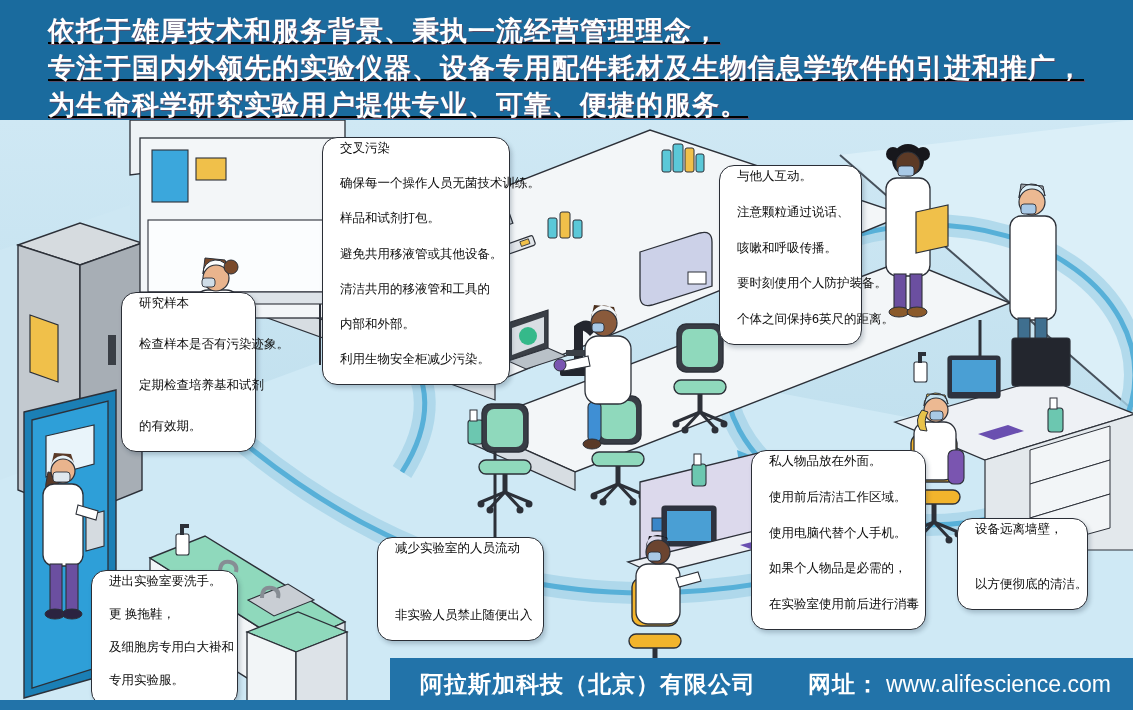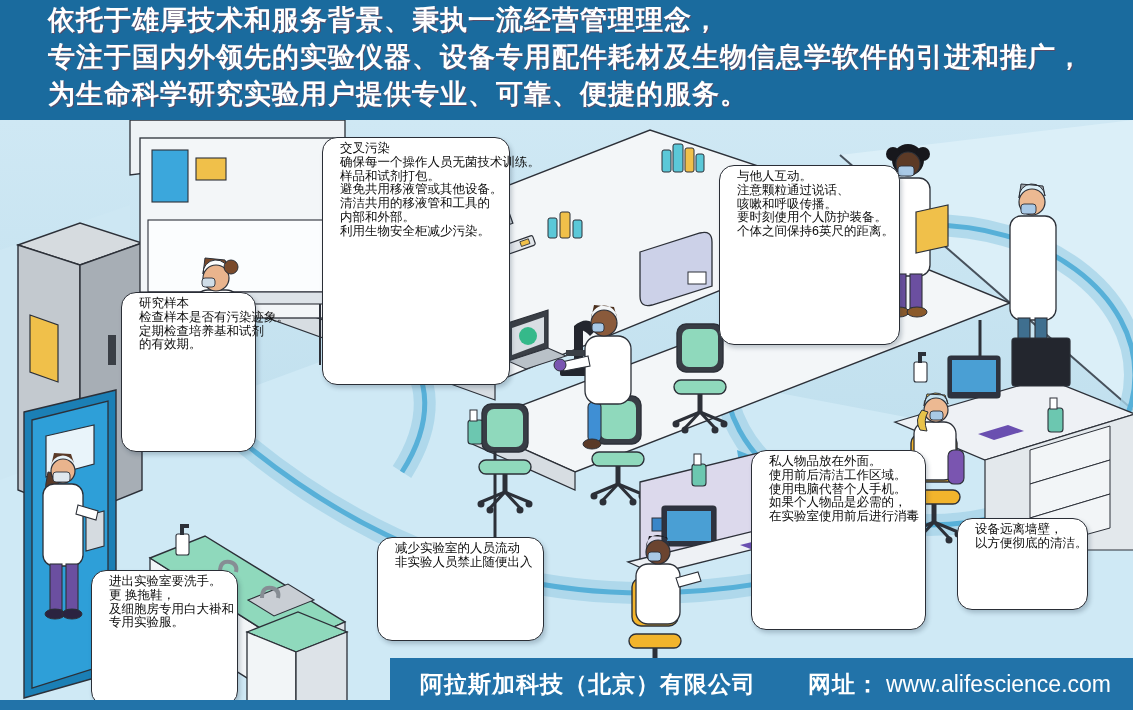--- a/index.html
+++ b/index.html
@@ -1,32 +1,32 @@
 <!DOCTYPE html>
 <html><head>
 <meta charset="utf-8">
 <style>
   html,body{margin:0;padding:0;background:#eee;}
   .stage{position:relative;width:1133px;height:710px;overflow:hidden;
          font-family:"Liberation Sans","DejaVu Sans",sans-serif;background:#c9e4f1;}
   
   .hd{position:absolute;left:0;top:0;width:1133px;height:120px;background:#1a6b9e;
-      box-sizing:border-box;padding:2px 0 0 48px;}
+      box-sizing:border-box;padding:13px 0 0 48px;text-decoration:underline;}
   .hd-line{color:#fff;font-size:27px;font-weight:bold;line-height:37px;letter-spacing:1px;
            text-shadow:1px 1px 0 rgba(160,40,40,.45);white-space:nowrap;}
   
   .scene{position:absolute;left:0;top:120px;width:1133px;height:590px;}
   .scene svg{position:absolute;left:0;top:0;}
   
   .co{position:absolute;background:#fff;border:1.6px solid #2a2e36;border-radius:15px;
-      box-sizing:border-box;display:flex;flex-direction:column;justify-content:flex-start;
+      box-sizing:border-box;display:flex;flex-direction:column;justify-content:space-between;
       padding:4px 6px 17px 17px;box-shadow:2px 3px 4px rgba(40,60,80,.25);}
   .cl{font-size:12.5px;color:#0c0c0c;white-space:nowrap;line-height:1.1;}
   .co1{left:322px;top:17px;width:188px;height:248px;}
-  .co2{left:719px;top:45px;width:181px;height:180px;}
+  .co2{left:719px;top:45px;width:143px;height:180px;}
   .co3{left:121px;top:172px;width:135px;height:160px;}
   .co4{left:91px;top:450px;width:147px;height:136px;}
   .co5{left:377px;top:417px;width:167px;height:104px;}
   .co6{left:751px;top:330px;width:175px;height:180px;}
   .co7{left:957px;top:398px;width:131px;height:92px;}
   
   .ft{position:absolute;left:390px;top:658px;width:743px;height:52px;background:#2273a9;
       display:flex;align-items:center;color:#fff;font-size:23px;font-weight:600;}
   .ft .co-name{margin-left:30px;letter-spacing:1px;}
   .ft .site{margin-left:52px;letter-spacing:1px;}

